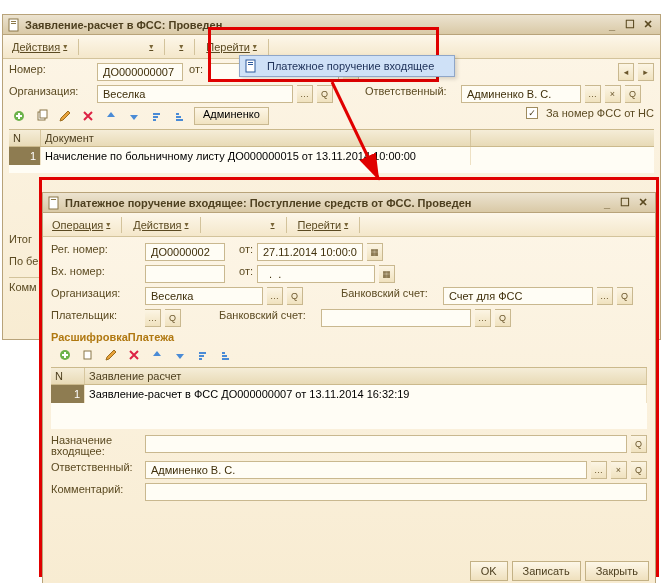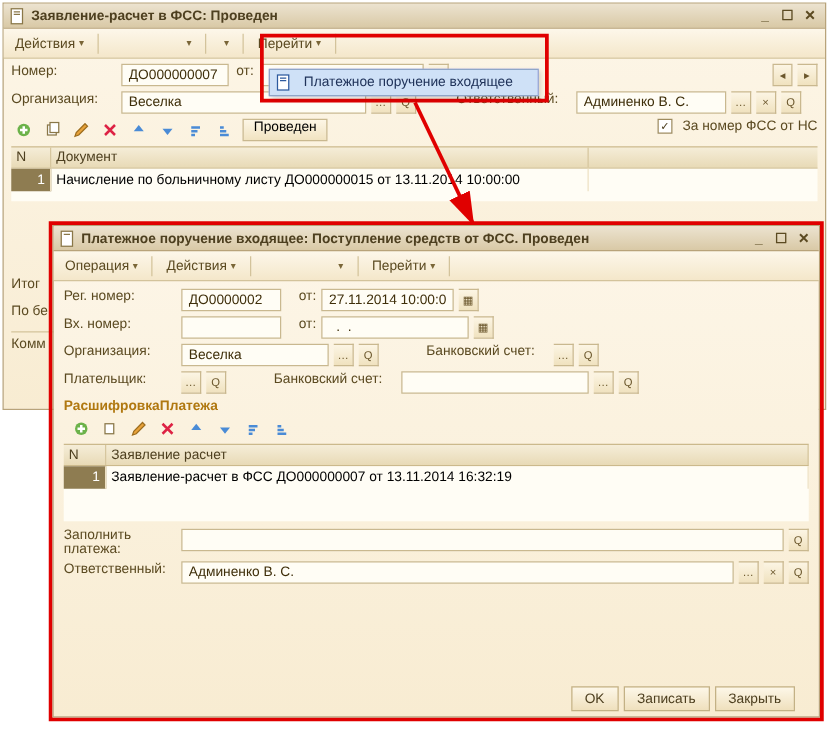--- a/index.html
+++ b/index.html
@@ -11,20 +11,21 @@
     width: 665px;
     height: 583px;
     overflow: hidden;
     position: relative;
   }
   
   .win {
     position: absolute;
     background: linear-gradient(#fdf6e8,#f8ecd2);
     border: 1px solid #b8a37a;
+    margin-top: 12px;
   }
   .parent { left: 2px; top: 2px; width: 659px; height: 326px; }
   .titlebar {
     background: linear-gradient(#ece3d0,#d9c9a6);
     height: 20px;
     border-bottom: 1px solid #b8a37a;
     display: flex;
     align-items: center;
     padding: 0 4px;
     font-weight: bold;
@@ -49,20 +50,21 @@
     padding: 0 4px;
     gap: 4px;
     color: #5b4a21;
   }
   .toolbar .sep { width:1px; height:16px; background:#d3c39b; margin:0 2px; }
   .tbtn {
     height: 18px; padding: 0 4px;
     display: inline-flex; align-items: center;
     border: 1px solid transparent; border-radius: 2px;
     cursor: default;
+    text-decoration: underline;
   }
   .drop::after { content: "▾"; font-size: 8px; margin-left: 3px; color:#7a6638;}
   .form-body { padding: 4px 6px; }
   .row { display: flex; align-items: flex-start; margin-bottom: 4px; gap: 4px; }
   .lbl { color: #5b4a21; }
   .lbl-w { width: 84px; }
   .lbl-w2 { width: 90px; }
   .fld {
     background: #fffdf5;
     border: 1px solid #c9b88f;
@@ -114,29 +116,30 @@
   .summary .lbl { width: 120px; }
   .summary .fld { width: 46px; text-align:right; justify-content:flex-end; background:#fdf6e4;}
   .hr { height:1px; background:#d3c39b; margin:3px 0; }
   .btn {
     height: 20px; padding: 0 10px;
     background: linear-gradient(#fdf7e8,#efe0bd);
     border: 1px solid #c3b185;
     display:inline-flex; align-items:center;
     color:#4d3f1f;
   }
-  .footer { position:absolute; bottom:4px; right:19px; display:flex; gap:4px; }
+  .footer { position:absolute; bottom:4px; right:6px; display:flex; gap:4px; }
   
   .red-box { position:absolute; border:3px solid #e00000; pointer-events:none; }
   .arrow-svg { position:absolute; pointer-events:none; }
   
   .popup {
     position:absolute;
     background:#c4b5fd; border:1px solid #8fa6c8;
     box-shadow: 2px 2px 4px rgba(0,0,0,0.15);
+    margin-left: 24px;
   }
   .popup-item {
     display:flex; align-items:center; height:20px; padding:0 6px 0 4px; gap:5px;
     background:#cfe1f7; color:#20335a;
   }
   
   .child { left: 42px; top: 180px; width: 614px; height: 394px; z-index: 30; }
   .child .form-body{ padding:6px 8px; }
   .section-label { color:#b07810; font-weight:bold; }
   .chk { width:12px; height:12px; border:1px solid #9e8b5e; background:#fff; display:inline-flex; align-items:center; justify-content:center; font-size:9px; color:#4d3f1f; margin-right:4px;}
@@ -280,21 +283,21 @@
             <svg viewBox="0 0 14 14">
               <path d="M3 11h3M3 8h5M3 5h7" stroke="#4a8bd6" stroke-width="2"></path>
             </svg>
           </span>
         <span class="ibtn">
             <svg viewBox="0 0 14 14">
               <path d="M3 5h3M3 8h5M3 11h7" stroke="#4a8bd6" stroke-width="2"></path>
             </svg>
           </span>
       </div>
-      <span class="fill-btn">Проведен</span>
+      <span class="fill-btn">Админенко</span>
       <span style="flex:1"></span>
       <span class="chk">✓</span>
       <span class="lbl">За номер ФСС от НС</span>
     </div>
 
     <div class="grid-head">
       <div class="col" style="width:32px">N</div>
       <div class="col" style="width:430px">Документ</div>
     </div>
     <div class="grid-body">
@@ -441,20 +444,23 @@
     </div>
     <div class="row">
       <span class="lbl lbl-w2">Организация:</span>
       <span class="fld" style="width:118px">
           <input value="Веселка" style="">
         </span>
       <span class="mini-btn">…</span>
       <span class="mini-btn">Q</span>
       <span style="width:30px"></span>
       <span class="lbl" style="width:98px">Банковский счет:</span>
+      <span class="fld" style="width:150px">
+          <input value="Счет для ФСС" style="">
+        </span>
       <span class="mini-btn">…</span>
       <span class="mini-btn">Q</span>
     </div>
     <div class="row">
       <span class="lbl lbl-w2">Плательщик:</span>
       <span class="mini-btn">…</span>
       <span class="mini-btn">Q</span>
       <span style="width:30px"></span>
       <span class="lbl" style="width:98px">Банковский счет:</span>
       <span class="fld" style="width:150px">
@@ -513,34 +519,40 @@
     </div>
     <div class="grid-body" style="height:44px">
       <div class="grid-row">
         <div class="cell selrow" style="width:34px;justify-content:flex-end">1</div>
         <div class="cell" style="flex:1">Заявление-расчет в ФСС ДО000000007 от 13.11.2014 16:32:19</div>
       </div>
     </div>
 
     <div style="height:6px"></div>
     <div class="row">
-      <span class="lbl lbl-w2" style="line-height:11px">Заполнить платежа:</span>
+      <span class="lbl lbl-w2" style="line-height:11px">Назначение входящее:</span>
       <span class="fld" style="flex:1">
           <input value="" style="">
         </span>
       <span class="mini-btn">Q</span>
     </div>
     <div class="row">
       <span class="lbl lbl-w2">Ответственный:</span>
       <span class="fld" style="flex:1">
           <input value="Админенко В. С." style="">
         </span>
       <span class="mini-btn">…</span>
       <span class="mini-btn">×</span>
       <span class="mini-btn">Q</span>
+    </div>
+    <div class="row">
+      <span class="lbl lbl-w2">Комментарий:</span>
+      <span class="fld" style="flex:1">
+          <input value="" style="">
+        </span>
     </div>
   </div>
   <div class="footer">
     <span class="btn">OK</span>
     <span class="btn">Записать</span>
     <span class="btn">Закрыть</span>
   </div>
 </div>
 
 </body></html>

